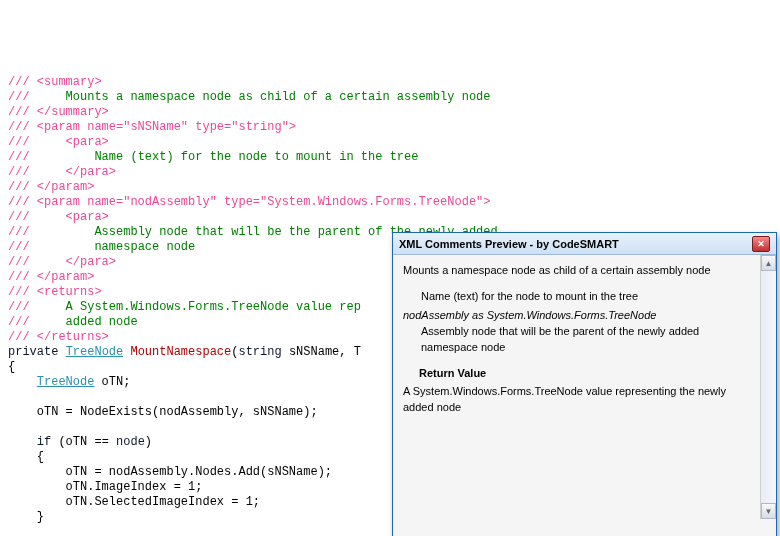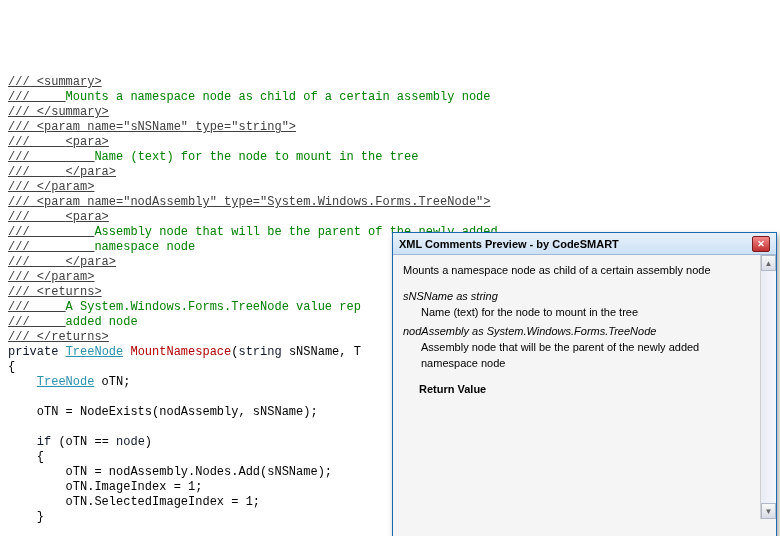--- a/index.html
+++ b/index.html
@@ -8,21 +8,21 @@
     font-family: Consolas, 'Courier New', monospace;
     font-size: 12px;
     background: #fff;
     width: 780px;
     height: 536px;
     overflow: hidden;
     position: relative;
     white-space: pre;
   }
   .code { padding: 4px 8px; line-height: 15px; }
-  .tag { color: #404040; text-decoration: underline; }
+  .tag { color: #ec4899; }
   .doccontent { color: #008000; }
   .kw { color: #0f172a; }
   .type { color: #2b91af; text-decoration: underline; }
   .method { color: #b00000; }
   .plain { color: #000; }
   .popup {
     position: absolute;
     left: 392px;
     top: 232px;
     width: 385px;
@@ -140,25 +140,25 @@
   <div class="titlebar">
     <span>XML Comments Preview - by CodeSMART</span>
     <span class="spacer"></span>
     <div class="close-btn">
       <span>✕</span>
     </div>
   </div>
   <div class="content">
     <div class="content-inner">
       <div class="desc">Mounts a namespace node as child of a certain assembly node</div>
-      <div class="pname">sNSName as string</div>
       <div class="pdesc">Name (text) for the node to mount in the tree</div>
       <div class="pname">nodAssembly as System.Windows.Forms.TreeNode</div>
       <div class="pdesc">Assembly node that will be the parent of the newly added namespace node</div>
       <div class="sect-title" style="margin-top:10px;padding-left:16px;">Return Value</div>
+      <div>A System.Windows.Forms.TreeNode value representing the newly added node</div>
     </div>
     <div class="scrollbar">
       <div class="sb-btn">
           <span>▲</span>
         </div>
       <div class="sb-track"></div>
       <div class="sb-btn">
           <span>▼</span>
         </div>
     </div>

